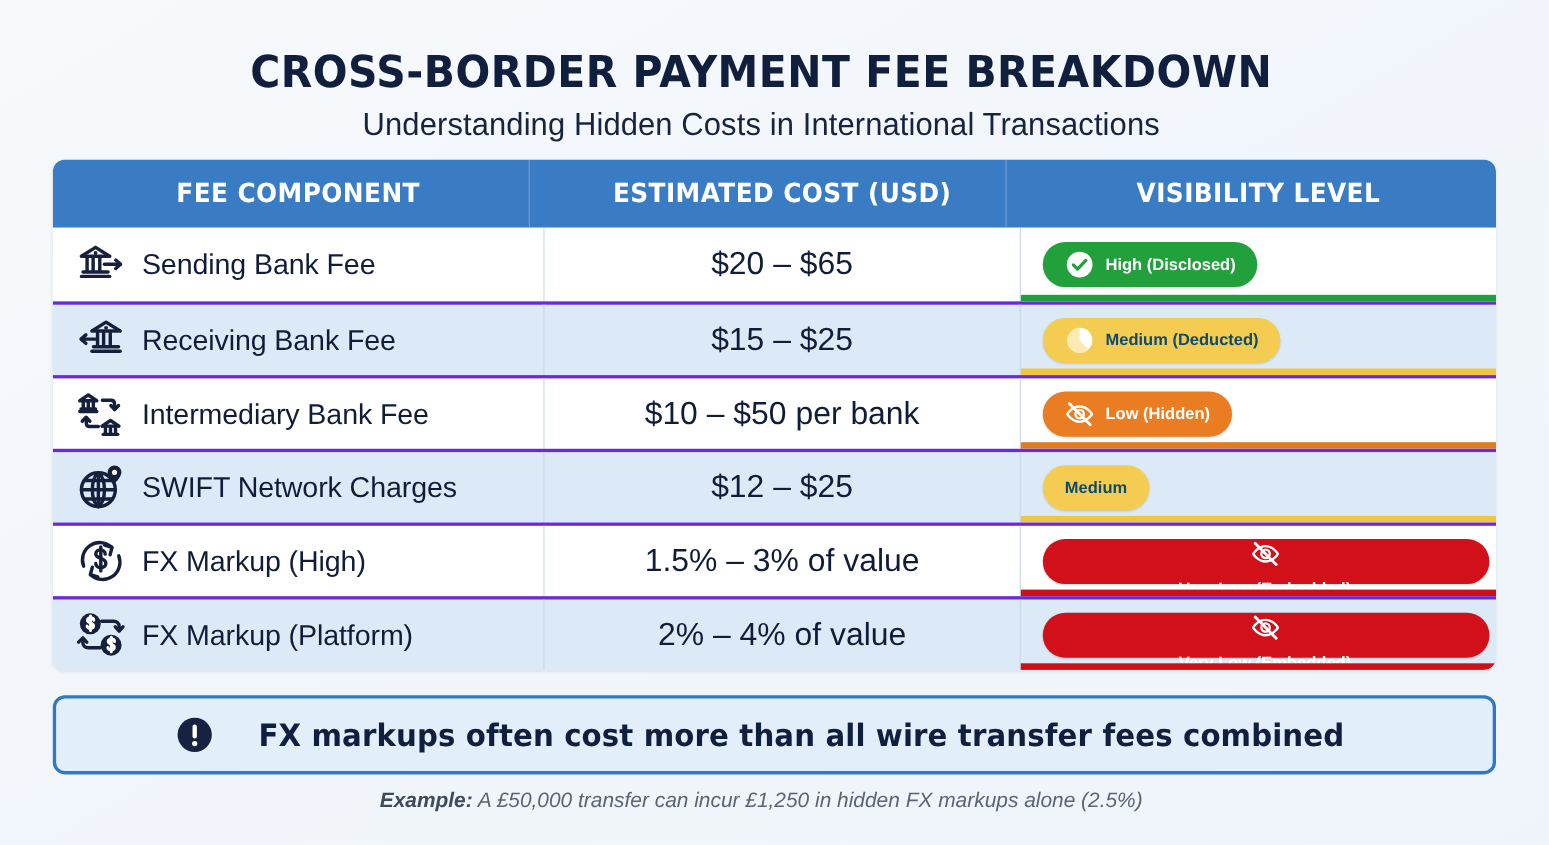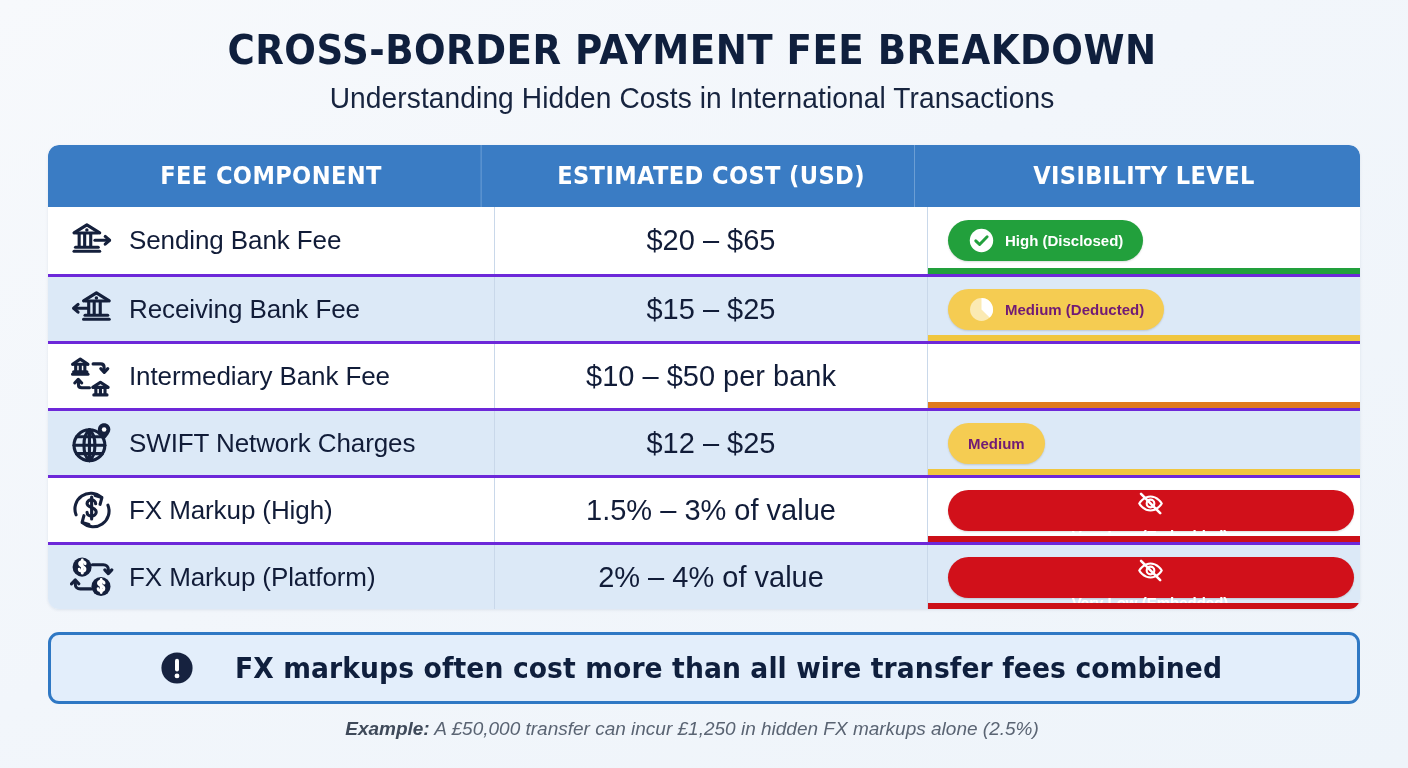--- a/index.html
+++ b/index.html
@@ -13,21 +13,21 @@
   body {
     font-family: "Liberation Sans", sans-serif;
     background: linear-gradient(150deg, #f7f9fc 0%, #f2f6fb 45%, #eef4fa 100%);
     color: #111c38;
     position: relative;
   }
 
   .page {
     width: 1384px;
     height: 768px;
-    padding: 0;
+    padding: 16px;
     position: relative;
   }
 
   
   .titles { text-align: center; padding-top: 27px; }
 
   .main-title {
     font-family: "DejaVu Sans", sans-serif;
     font-size: 40px;
     font-weight: 700;
@@ -150,21 +150,21 @@
     font-size: 15px;
     font-weight: 700;
     white-space: nowrap;
     box-shadow: 0 1px 2px rgba(0,0,0,0.14);
   }
   .badge.wide { width: 100%; padding-left: 18px; flex-direction: column; }
   .badge .bicon { display: flex; align-items: center; }
   .badge .bicon svg { display: block; }
 
   .badge.green  { background: #22a03c; color: #ffffff; }
-  .badge.yellow { background: #f5cc52; color: #701a75; }
+  .badge.yellow { background: #f5cc52; color: #0c4a6e; }
   .badge.orange { background: #ea7d22; color: #ffffff; }
   .badge.red    { background: #d1101a; color: #ffffff; }
 
   
   .accent {
     position: absolute;
     left: 0;
     right: 0;
     bottom: 0;
     height: 6px;
@@ -322,20 +322,32 @@
         <path d="M16.8 8 L18.7 10 L20.6 8"></path>
         <path d="M10.6 18.4 L6.4 18.4 Q4.6 18.4 4.6 16.6 L4.6 14.2"></path>
         <path d="M2.6 15.8 L4.5 13.8 L6.4 15.8"></path>
       </g>
     </svg>
             </span>
             <span class="fee-label">Intermediary Bank Fee</span>
           </div>
           <div class="cell c2 cost-cell">$10 – $50 per bank</div>
           <div class="cell c3 vis-cell">
+            <span class="badge orange">
+              <span class="bicon">
+                <svg viewBox="0 0 24 24" width="27" height="27">
+      <g stroke="#ffffff" fill="none" stroke-width="1.9" stroke-linecap="round" stroke-linejoin="round">
+        <path d="M2 12 C2 12 5.6 5.8 12 5.8 C18.4 5.8 22 12 22 12 C22 12 18.4 18.2 12 18.2 C5.6 18.2 2 12 2 12 Z"></path>
+        <circle cx="12" cy="12" r="3.4"></circle>
+        <path d="M3.6 3.4 L20.6 20.6" stroke-width="2.3"></path>
+      </g>
+    </svg>
+              </span>
+              <span>Low (Hidden)</span>
+            </span>
             <span class="accent" style="background: rgb(224, 123, 30);"></span>
           </div>
         </div>
         <div class="trow even">
           <div class="cell c1 fee-cell">
             <span class="fee-icon">
               <svg viewBox="0 0 24 24">
       <g stroke="currentColor" fill="none" stroke-width="1.7" stroke-linecap="round" stroke-linejoin="round">
         <circle cx="10.6" cy="13.2" r="8.4"></circle>
         <path d="M2.2 13.2 L19 13.2"></path>

